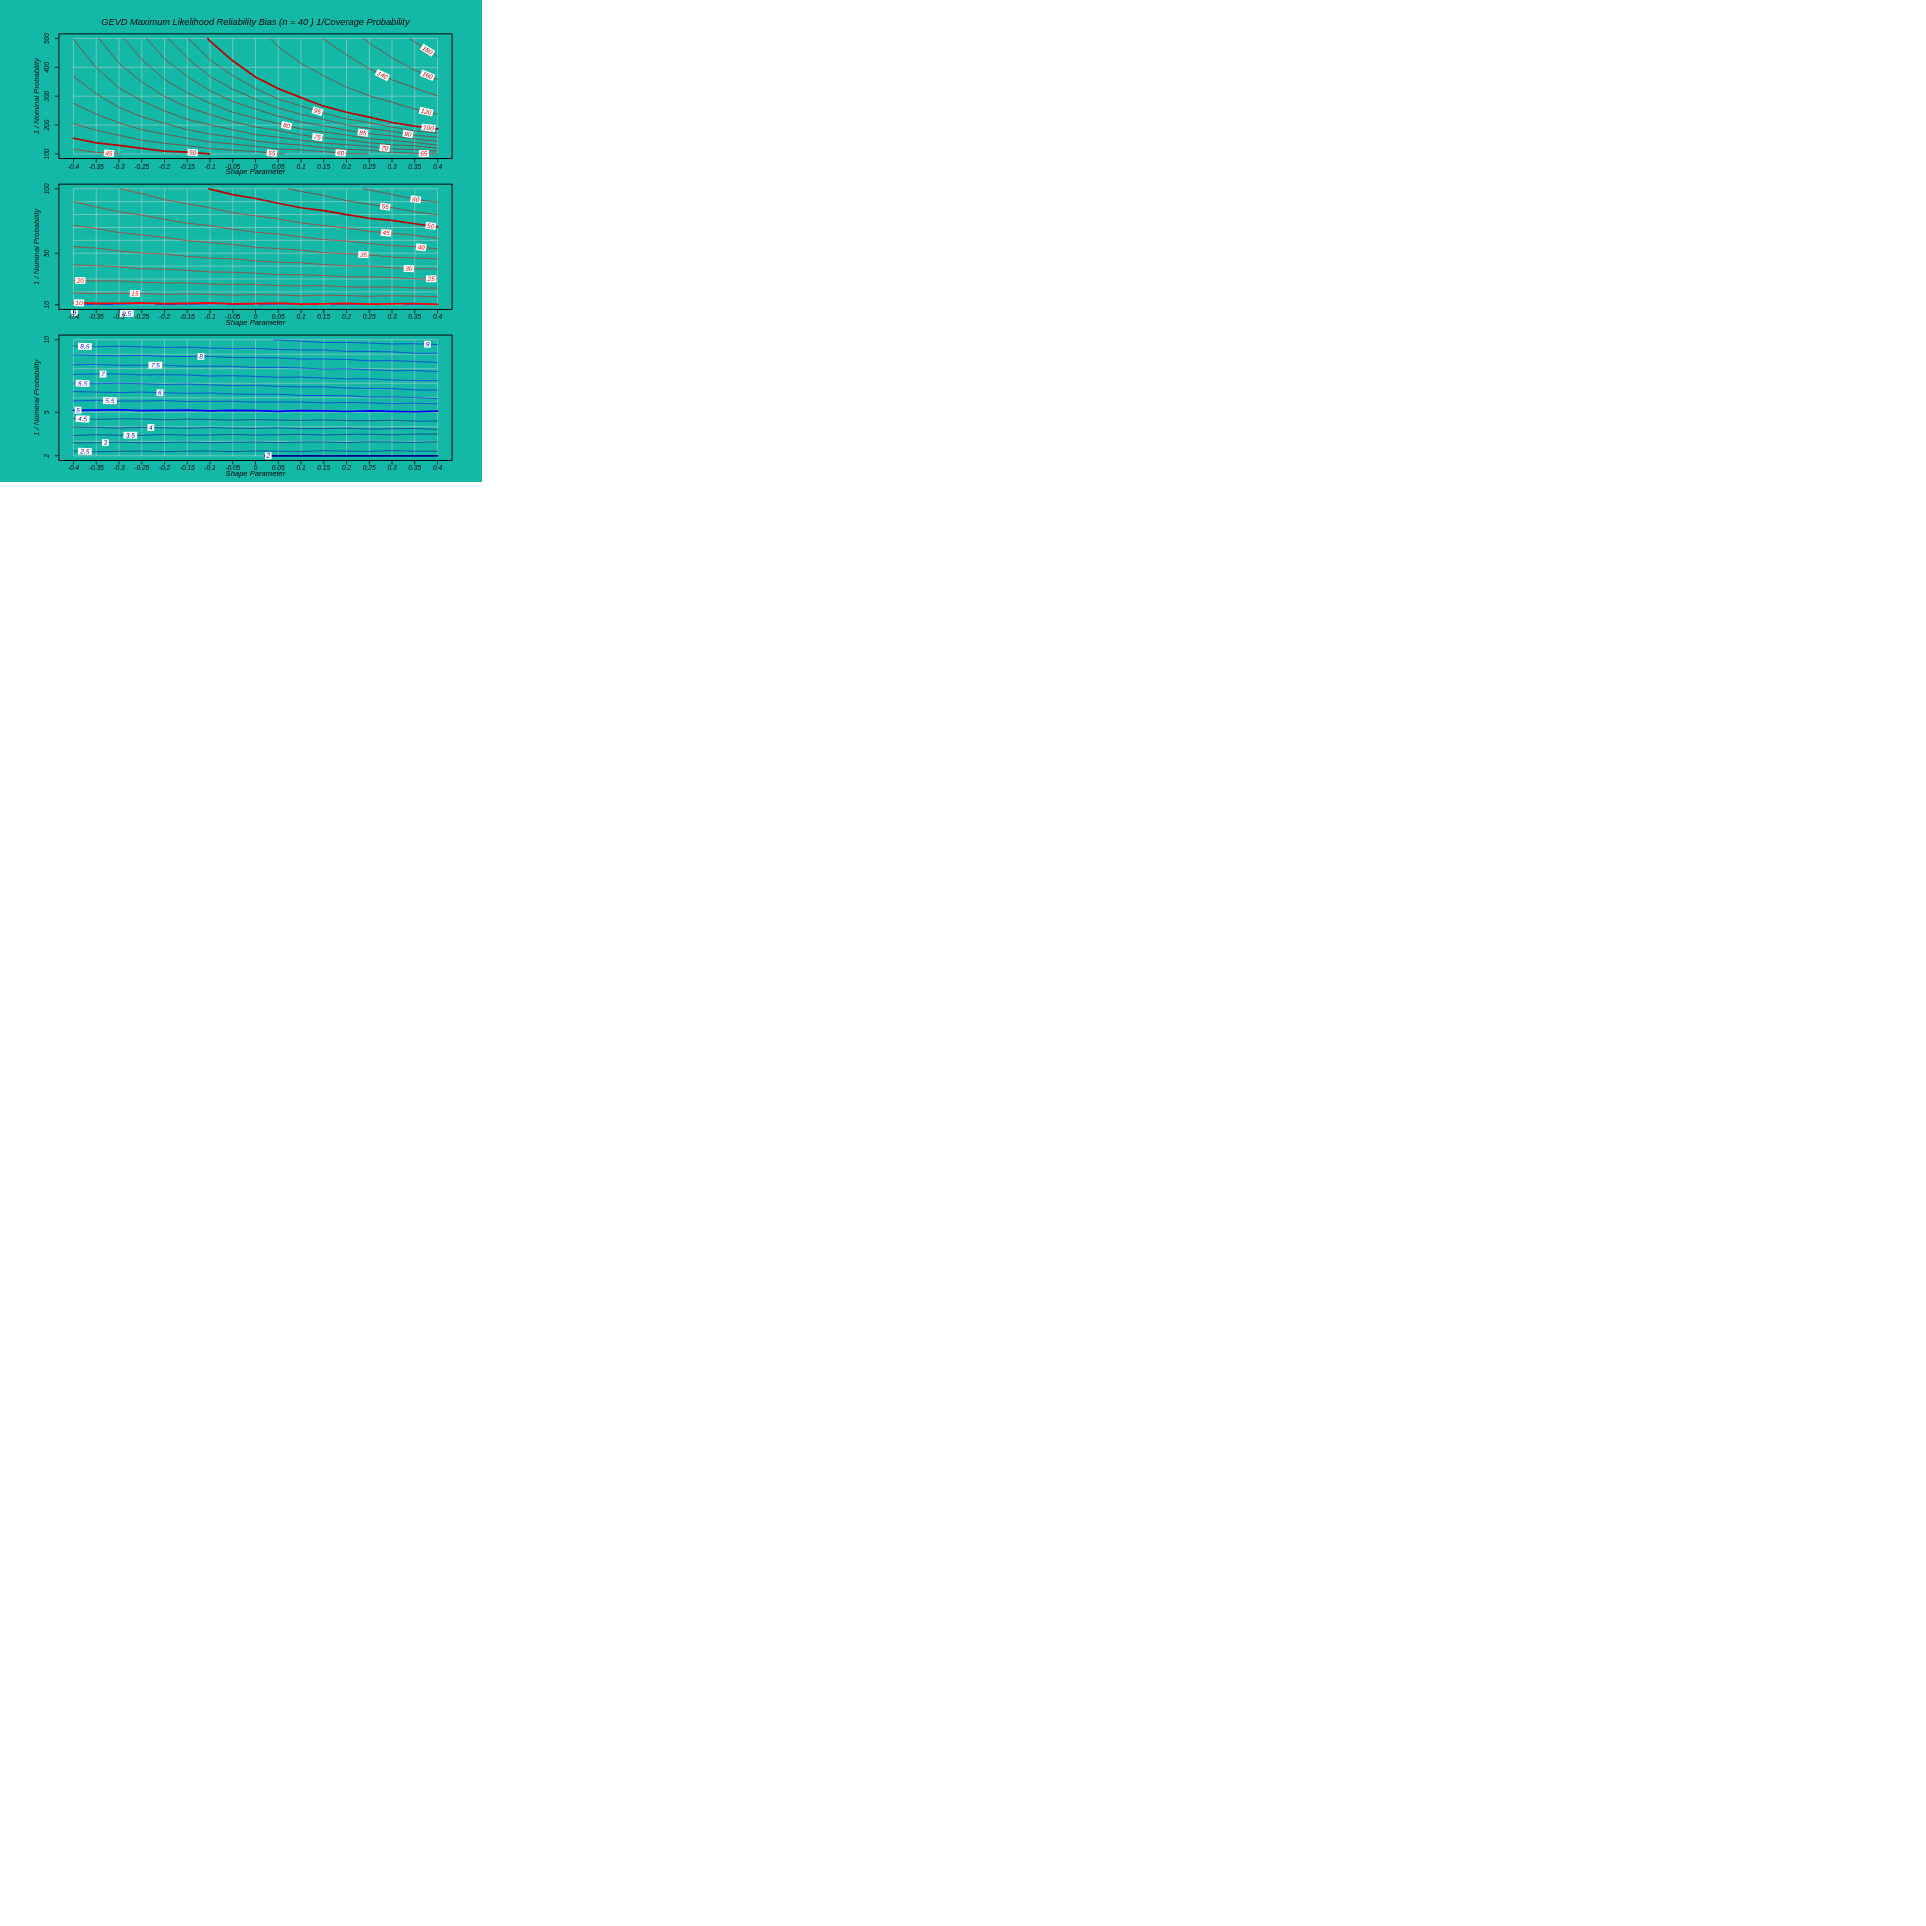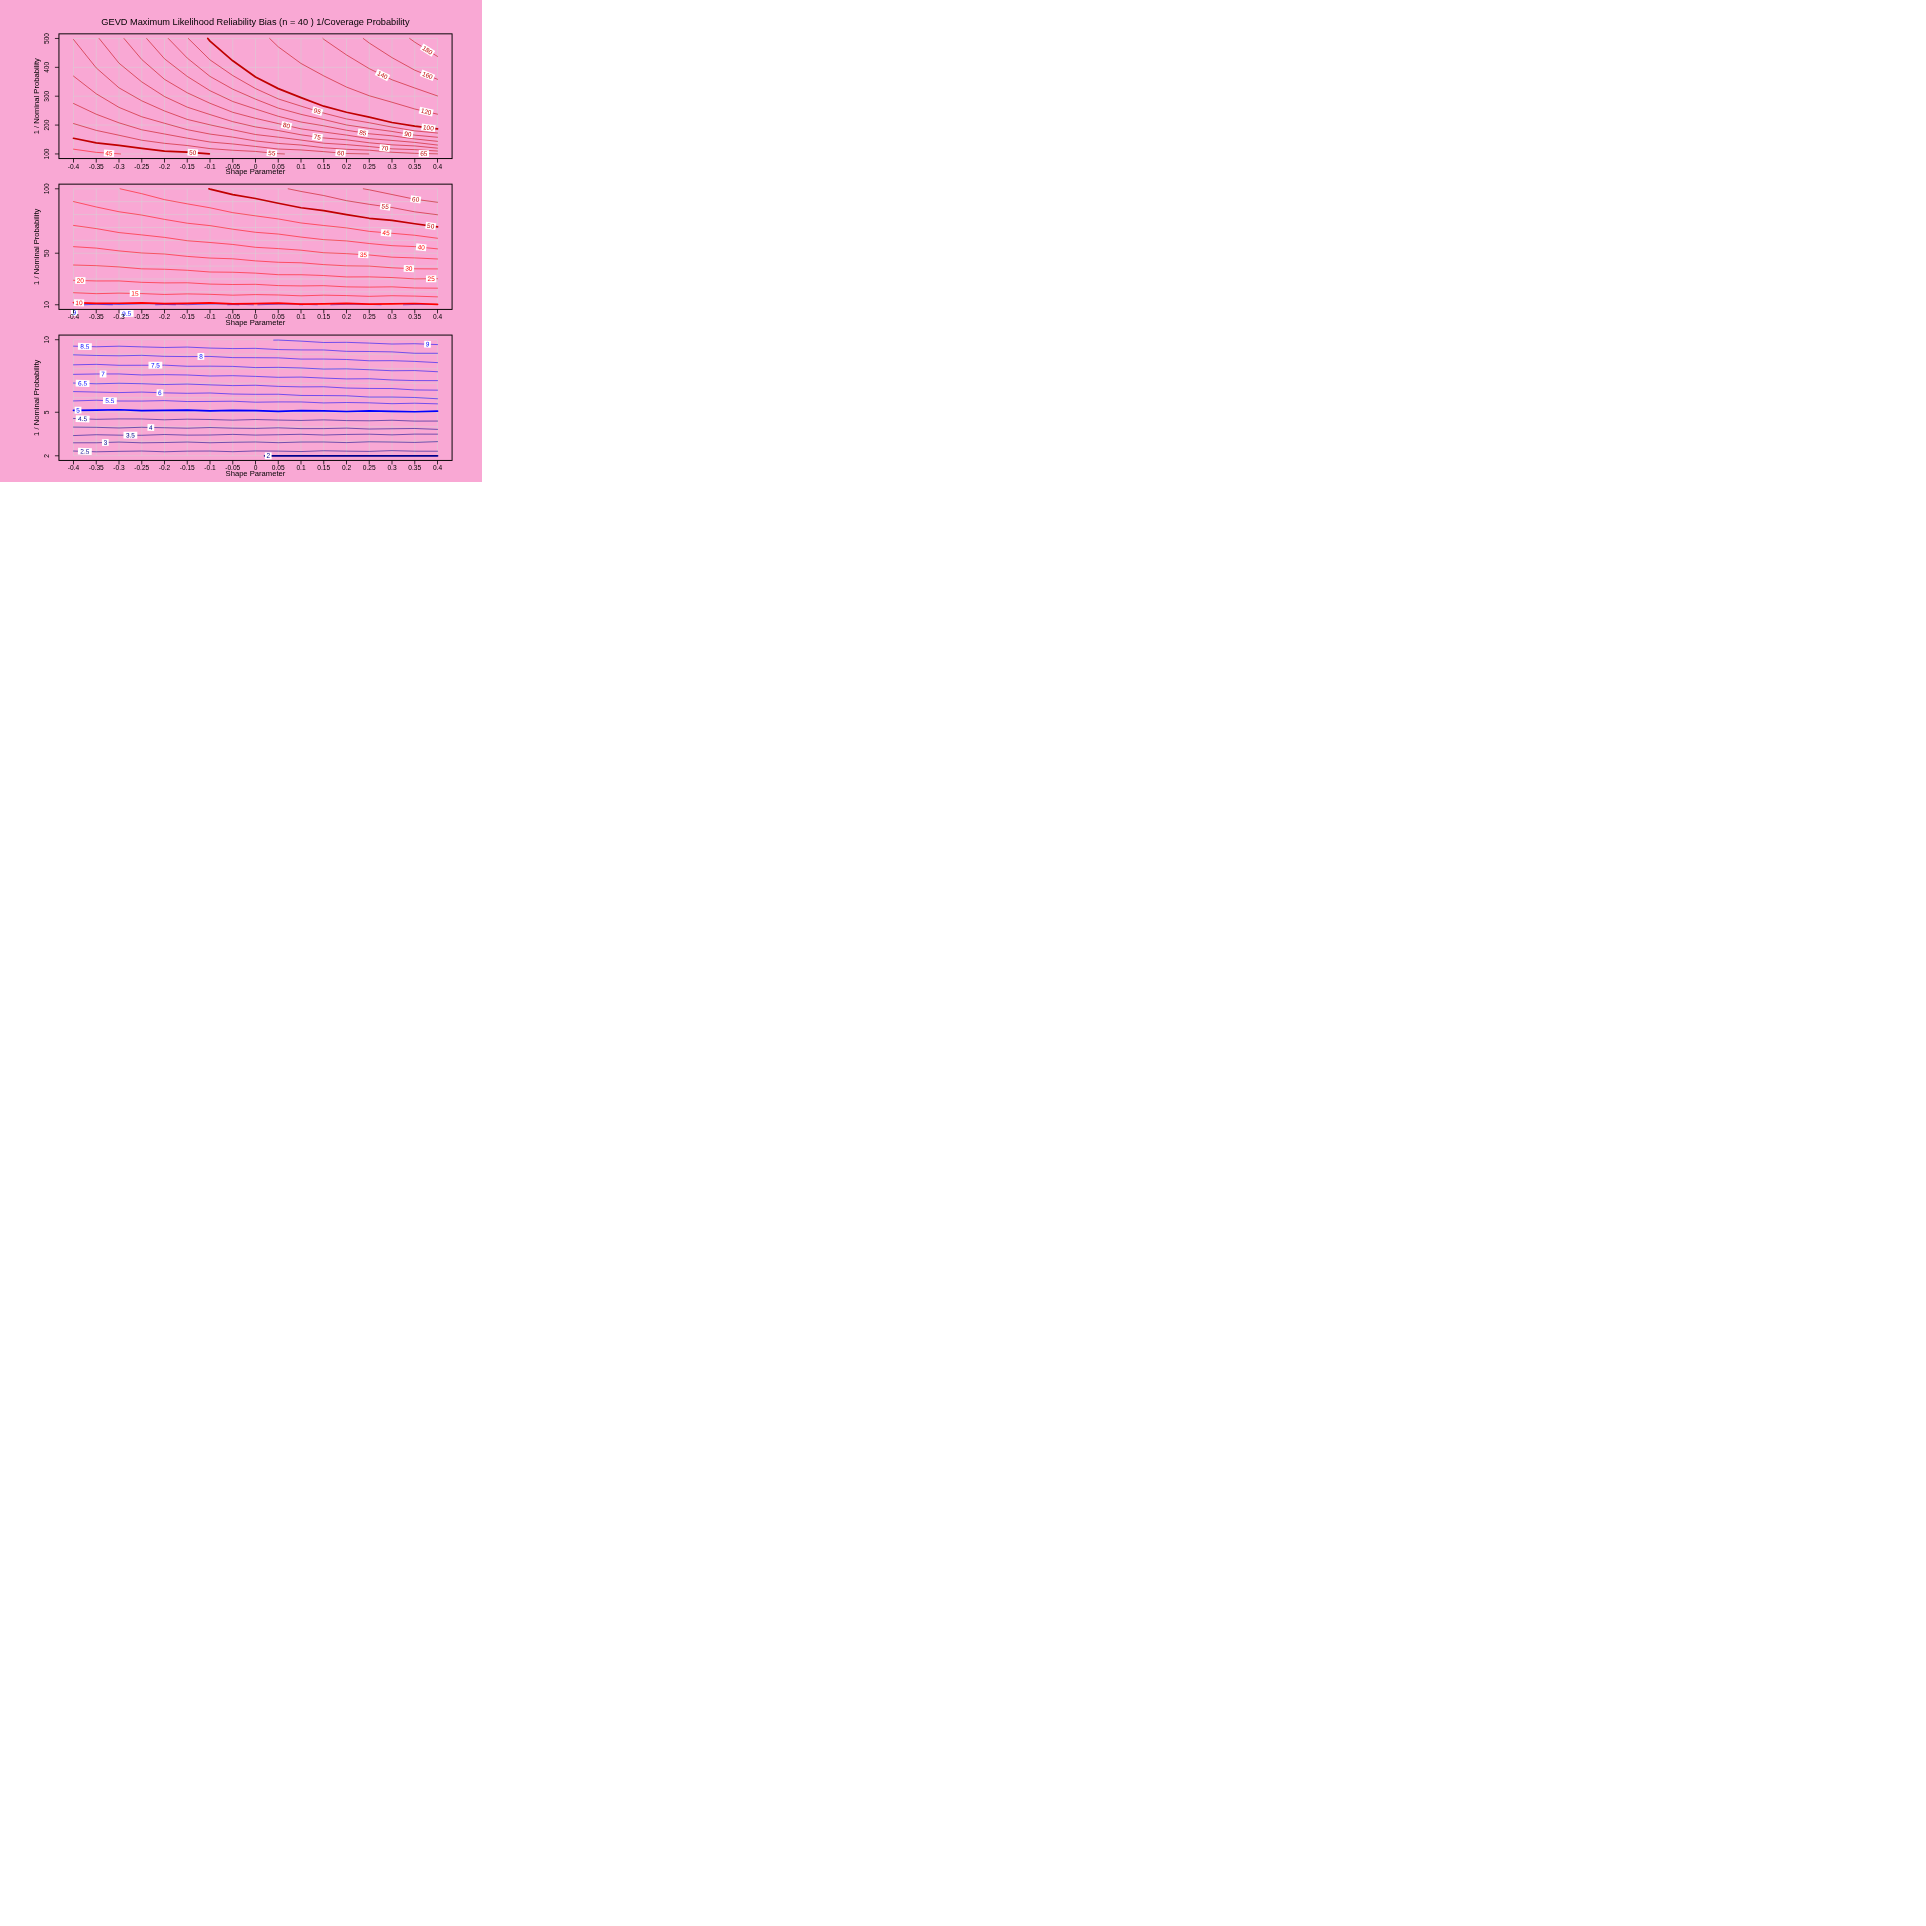--- a/index.html
+++ b/index.html
@@ -1,17 +1,17 @@
 <!DOCTYPE html>
 <html style="font-size:6.4px"><head>
 <meta charset="utf-8">
 <style>
   html,body{margin:0;padding:0;background:#ffffff;}
-  .figure{position:relative;width:482px;height:482px;background:#f9a8d4;
-          font-family:"Liberation Sans","DejaVu Sans",sans-serif;}
+  .figure{position:relative;width:482px;height:482px;background:#14b8a6;
+          font-family:"Liberation Sans","DejaVu Sans",sans-serif;font-style:italic;}
   svg{position:absolute;left:0;top:0;}
   text{font-family:"Liberation Sans","DejaVu Sans",sans-serif;}
   .title-text{font-size:23px;fill:#000;}
   .axis-title{font-size:19px;fill:#000;}
   .tick-label{font-size:16.5px;fill:#000;}
   .contour-label{font-size:16px;}
 </style>
 </head>
 <body>
 

